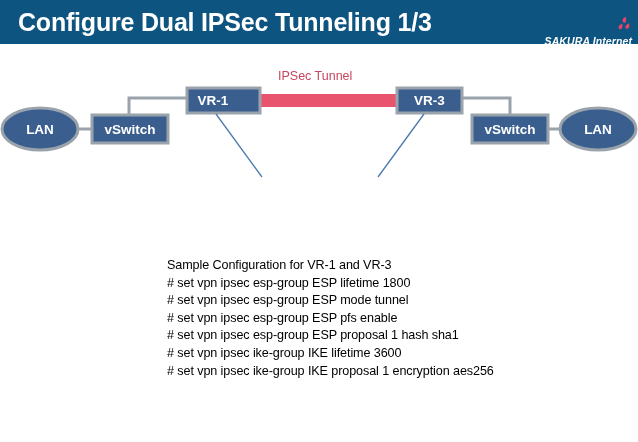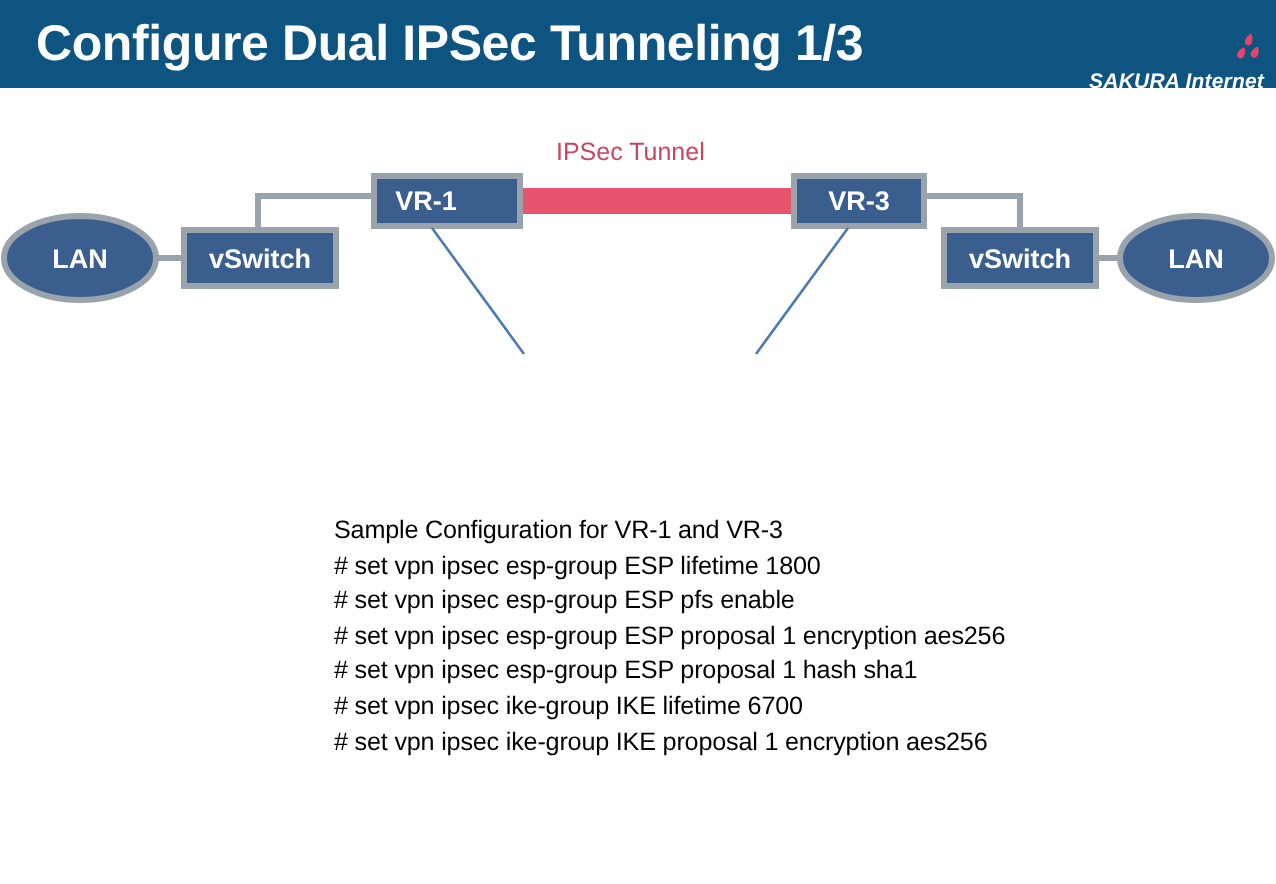--- a/index.html
+++ b/index.html
@@ -170,21 +170,21 @@
     <div class="node-label" style="left:2px;  top:68px; width:76px; height:22px;">LAN</div>
     <div class="node-label" style="left:92px; top:68px; width:76px; height:22px;">vSwitch</div>
     <div class="node-label" style="left:187px; top:40px; width:52px; height:21px;">VR-1</div>
     <div class="node-label" style="left:397px; top:40px; width:65px; height:21px;">VR-3</div>
     <div class="node-label" style="left:472px; top:68px; width:76px; height:22px;">vSwitch</div>
     <div class="node-label" style="left:560px; top:68px; width:76px; height:22px;">LAN</div>
 
     <div id="config-block">
       <div class="config-line">Sample Configuration for VR-1 and VR-3</div>
       <div class="config-line"># set vpn ipsec esp-group ESP lifetime 1800</div>
+      <div class="config-line"># set vpn ipsec esp-group ESP mode tunnel</div>
       <div class="config-line"># set vpn ipsec esp-group ESP pfs enable</div>
-      <div class="config-line"># set vpn ipsec esp-group ESP proposal 1 encryption aes256</div>
       <div class="config-line"># set vpn ipsec esp-group ESP proposal 1 hash sha1</div>
-      <div class="config-line"># set vpn ipsec ike-group IKE lifetime 6700</div>
+      <div class="config-line"># set vpn ipsec ike-group IKE lifetime 3600</div>
       <div class="config-line"># set vpn ipsec ike-group IKE proposal 1 encryption aes256</div>
     </div>
 
   </div>
 </div>
 
 </body></html>

